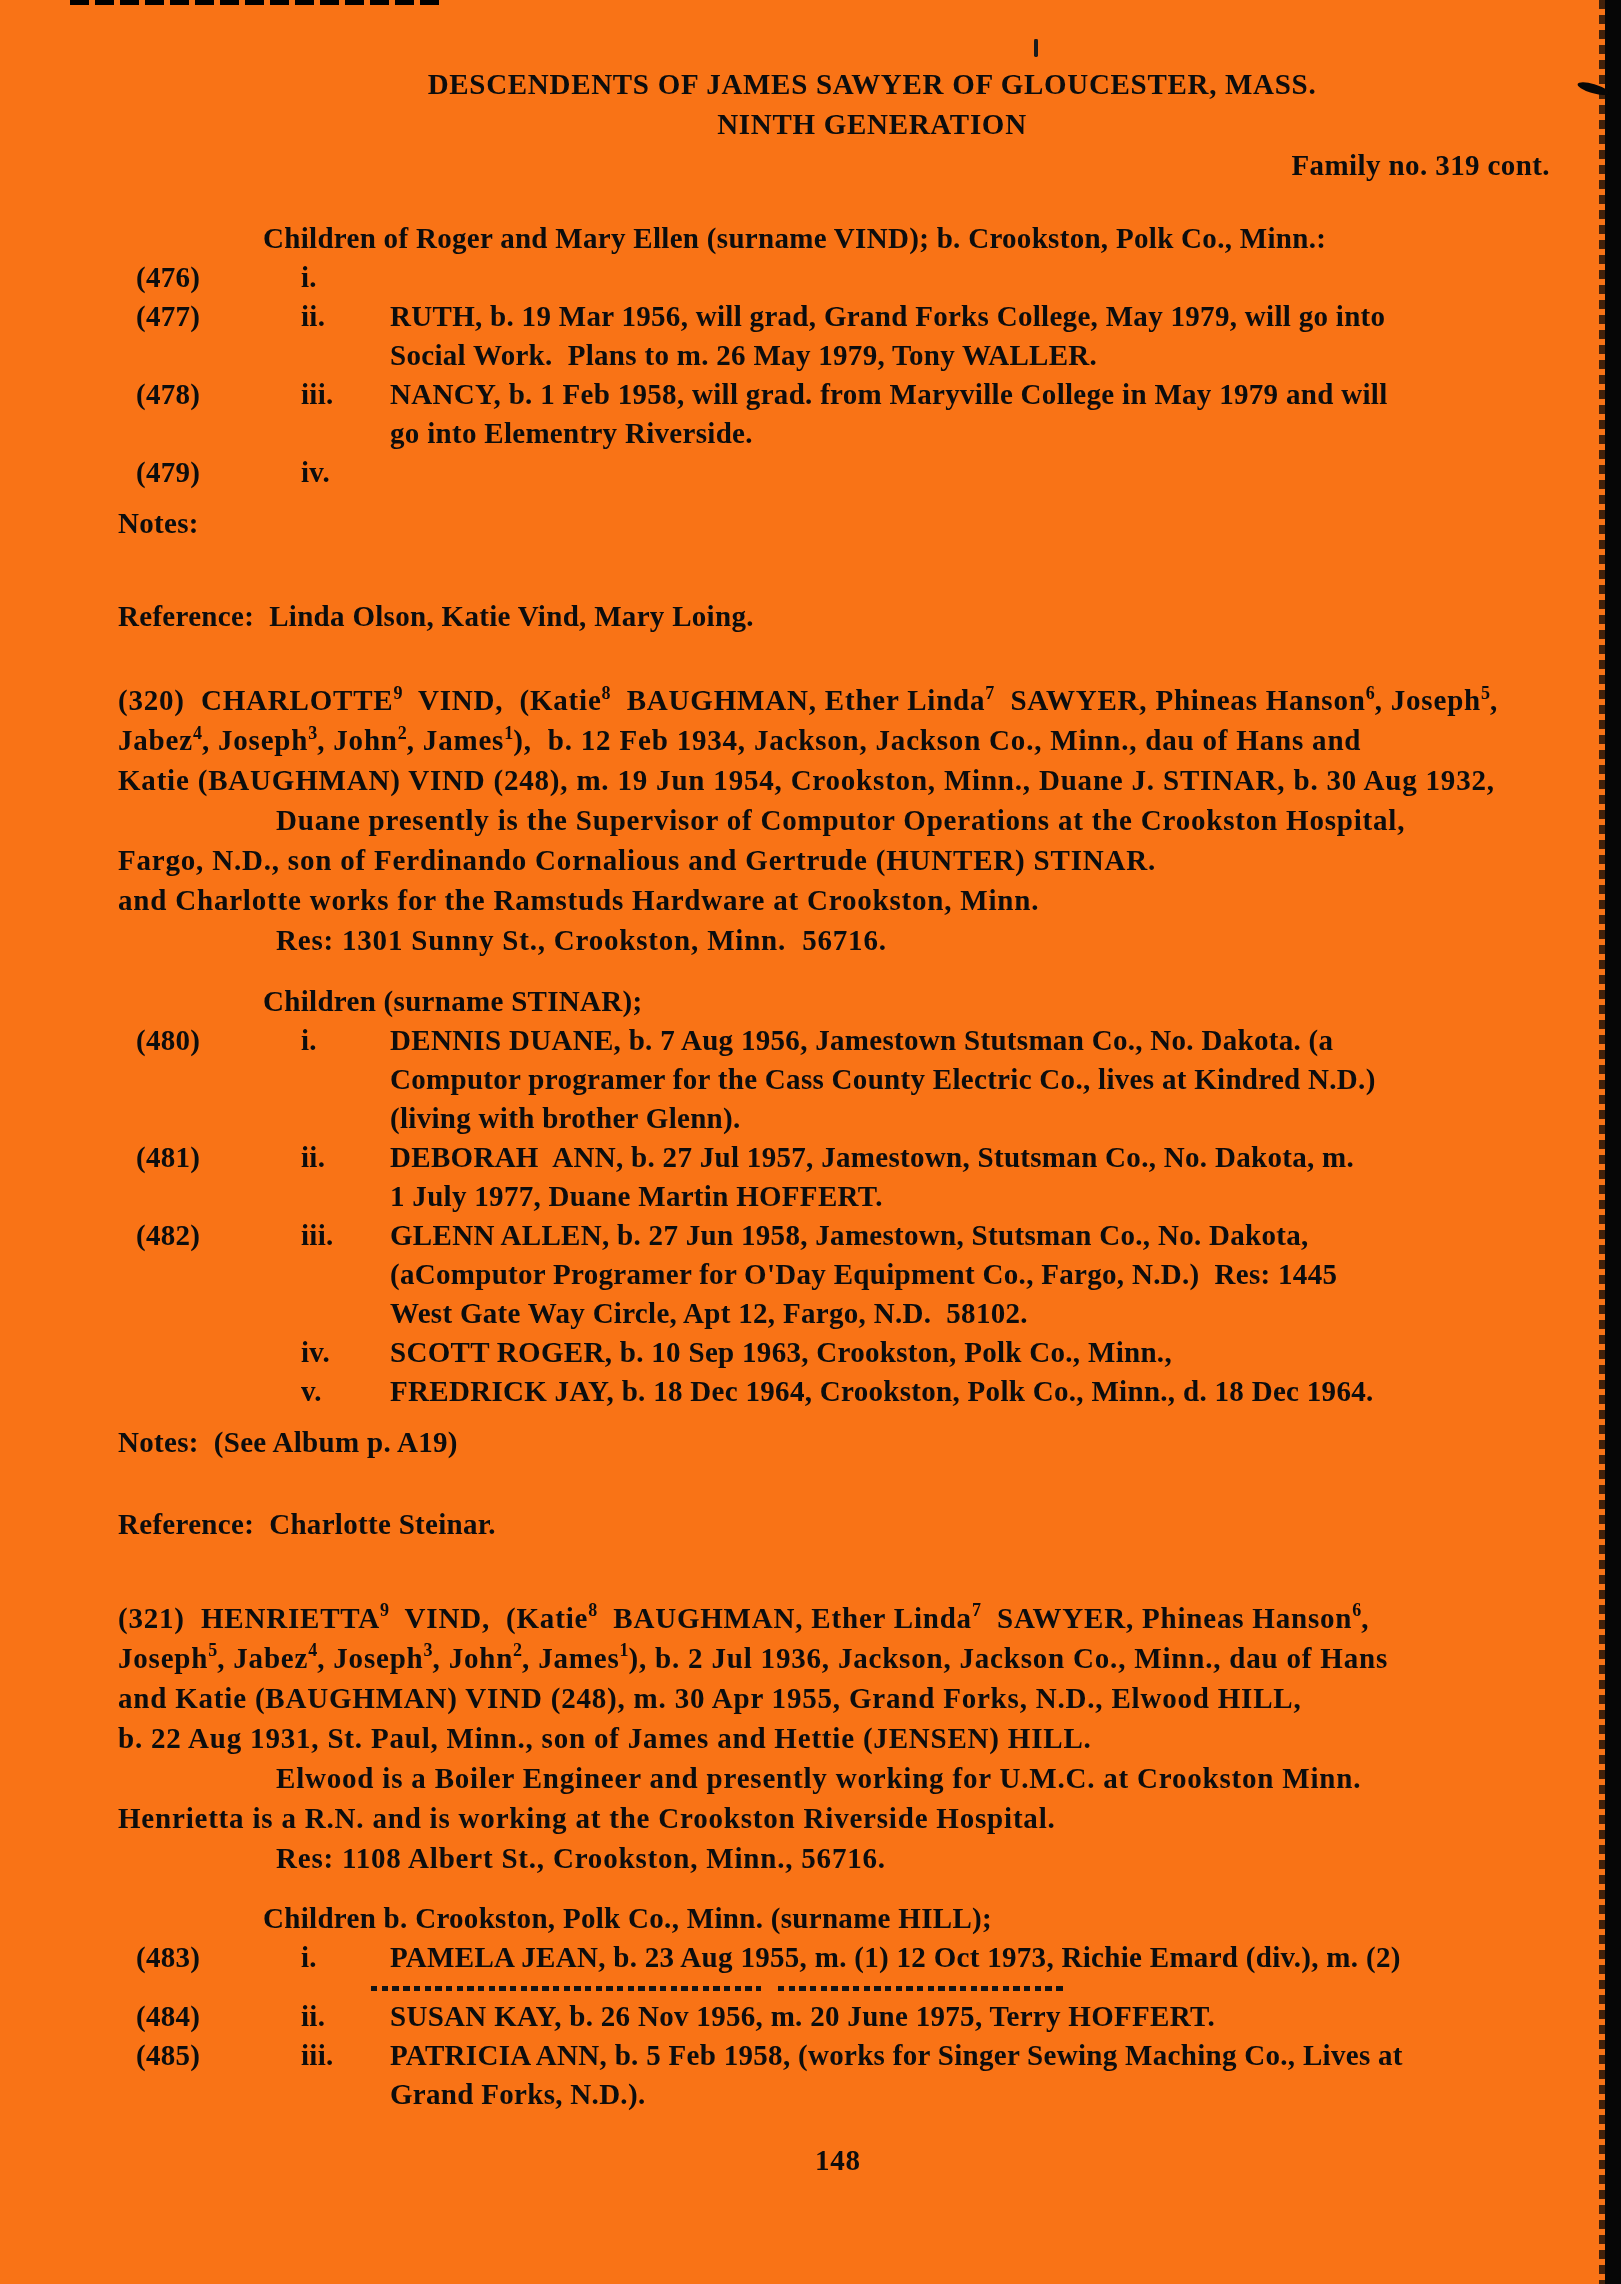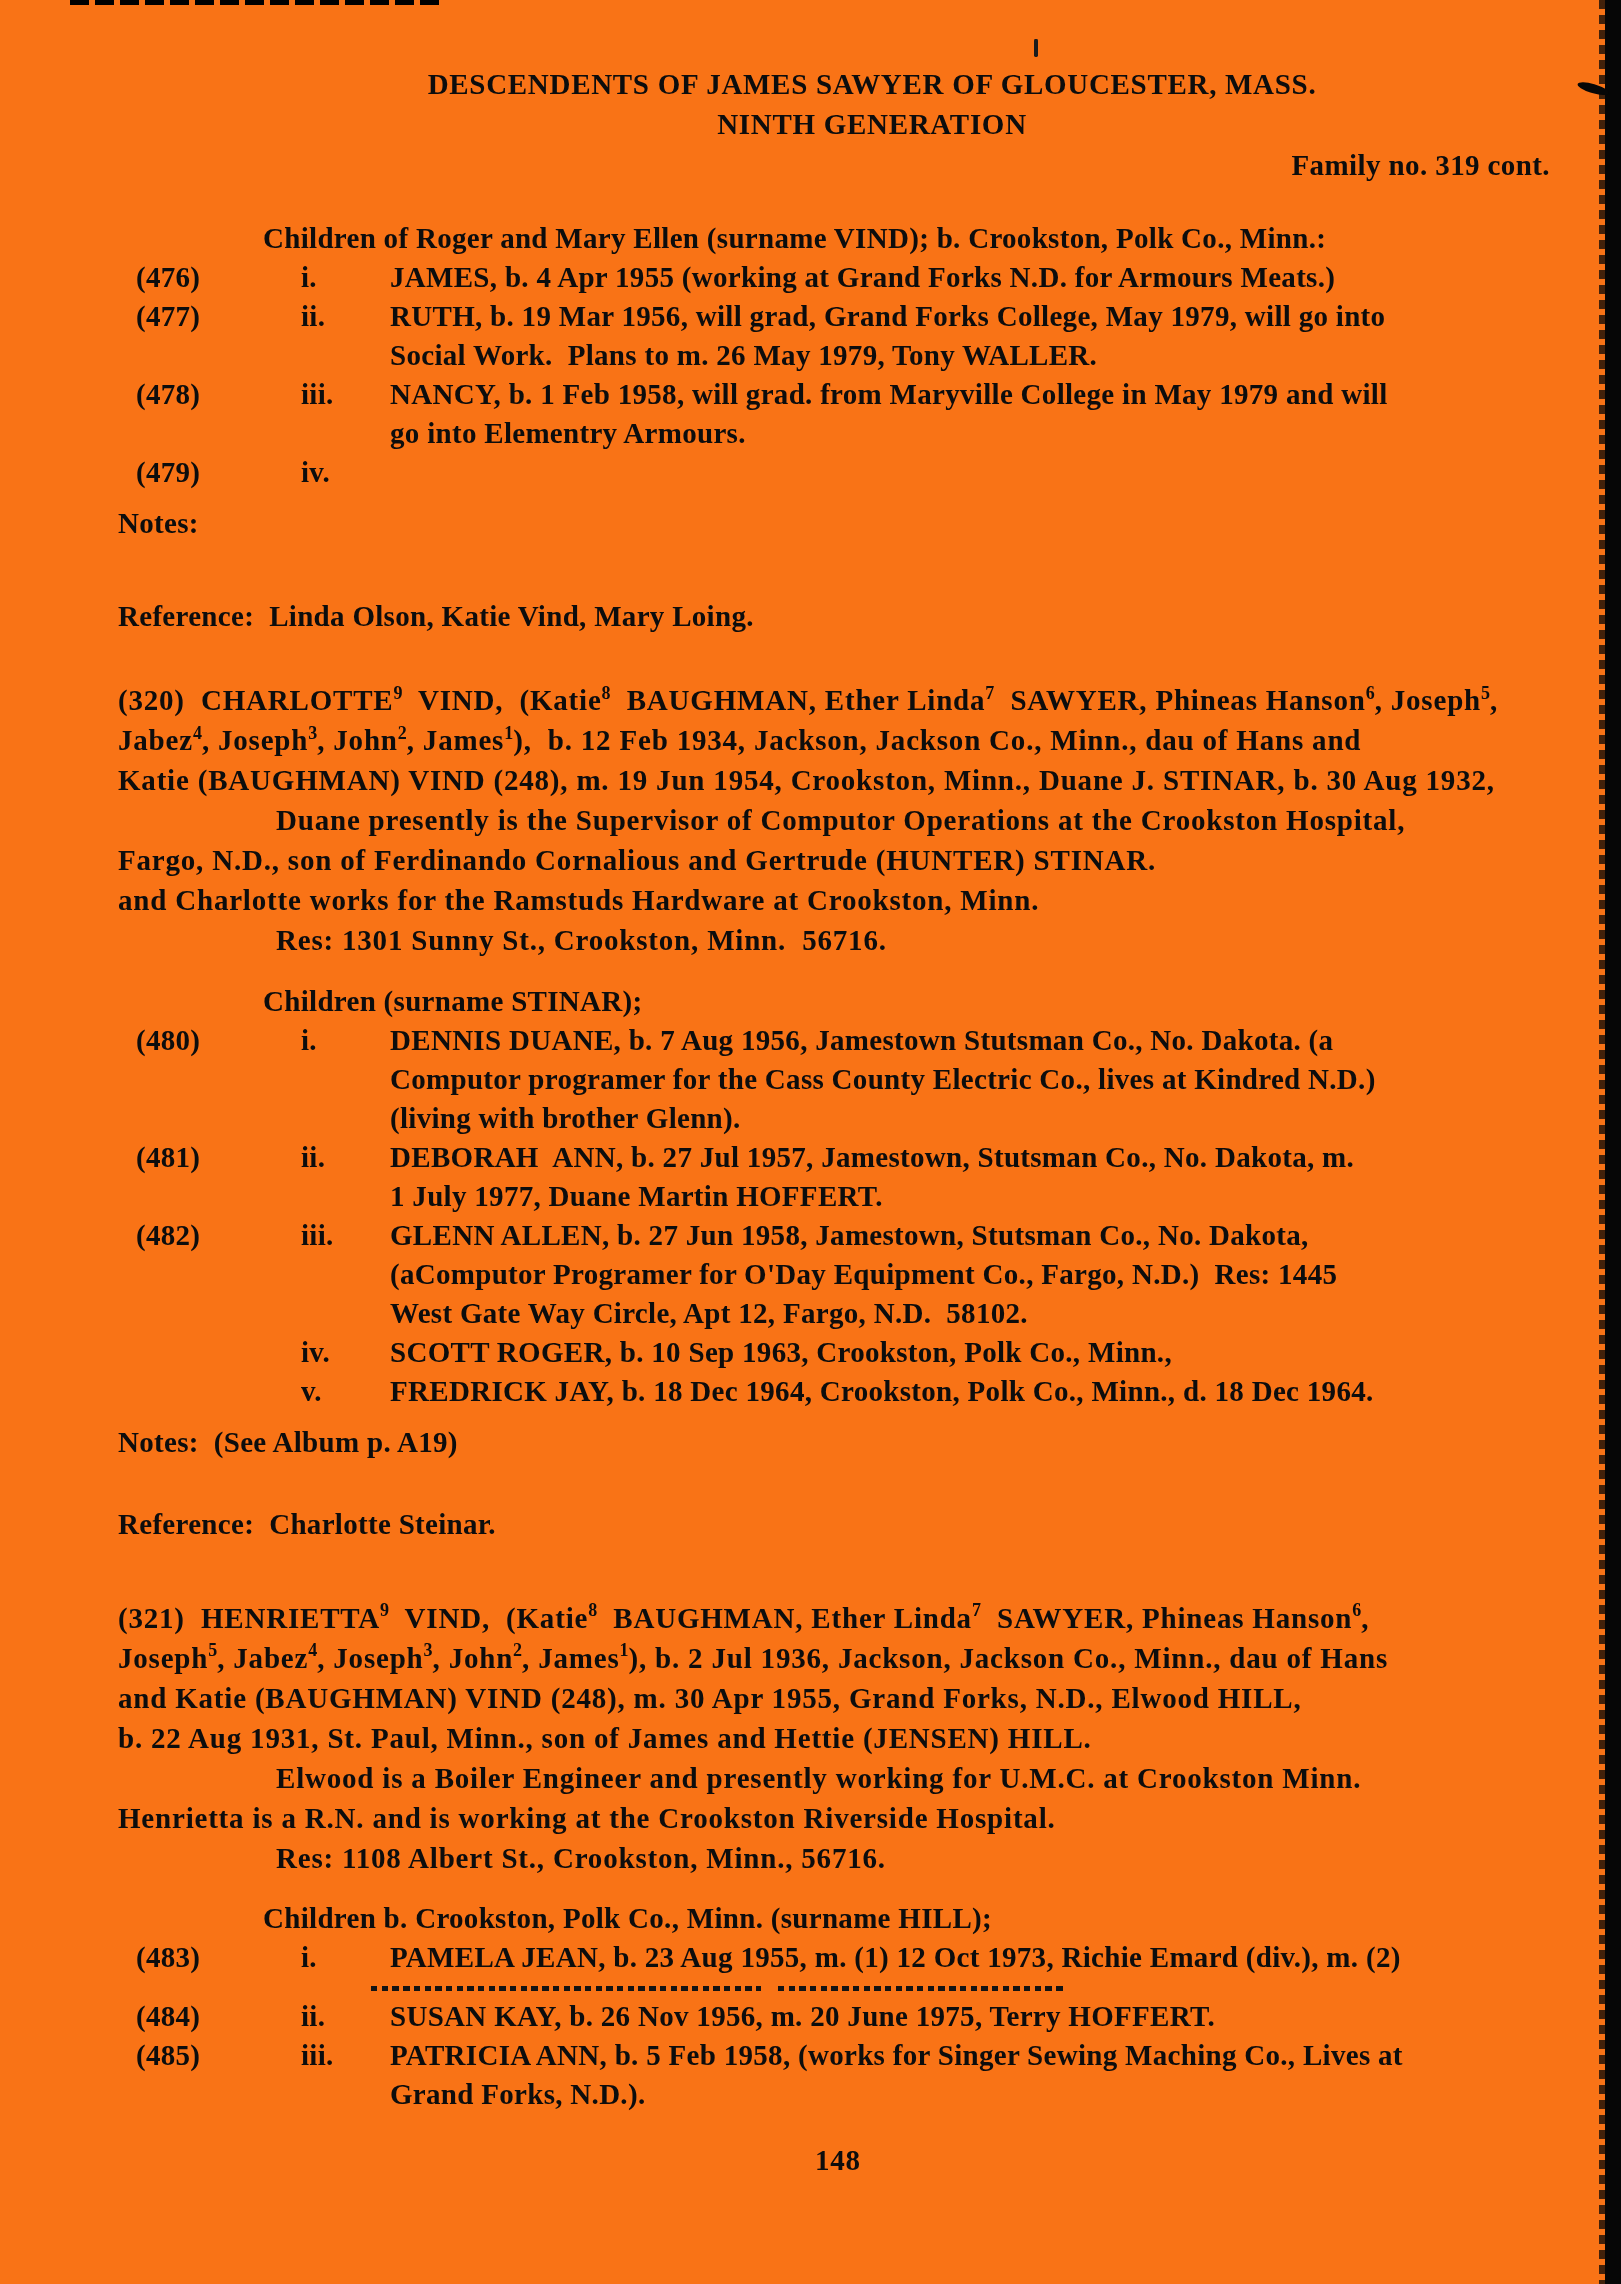--- a/index.html
+++ b/index.html
@@ -93,38 +93,35 @@
     <div class="family-note">Family no. 319 cont.</div>
   </header>
 
   <section>
     <div class="children-heading ch-first">Children of Roger and Mary Ellen (surname VIND); b. Crookston, Polk Co., Minn.:</div>
 
     <div class="clist">
       <div class="li">
         <div class="num">(476)</div>
         <div class="rn">i.</div>
-        <div class="tx">
-            <div class="tline">JAMES, b. 4 Apr 1955 (working at Grand Forks N.D. for Armours Meats.)</div>
-          </div>
       </div>
       <div class="li">
         <div class="num">(477)</div>
         <div class="rn">ii.</div>
         <div class="tx">
           <div class="tline">RUTH, b. 19 Mar 1956, will grad, Grand Forks College, May 1979, will go into</div>
           <div class="tline">Social Work.  Plans to m. 26 May 1979, Tony WALLER.</div>
         </div>
       </div>
       <div class="li">
         <div class="num">(478)</div>
         <div class="rn">iii.</div>
         <div class="tx">
           <div class="tline">NANCY, b. 1 Feb 1958, will grad. from Maryville College in May 1979 and will</div>
-          <div class="tline">go into Elementry Armours.</div>
+          <div class="tline">go into Elementry Riverside.</div>
         </div>
       </div>
       <div class="li">
         <div class="num">(479)</div>
         <div class="rn">iv.</div>
       </div>
     </div>
 
     <div class="notes">Notes:</div>
     <div class="reference ref-319">Reference:  Linda Olson, Katie Vind, Mary Loing.</div>

